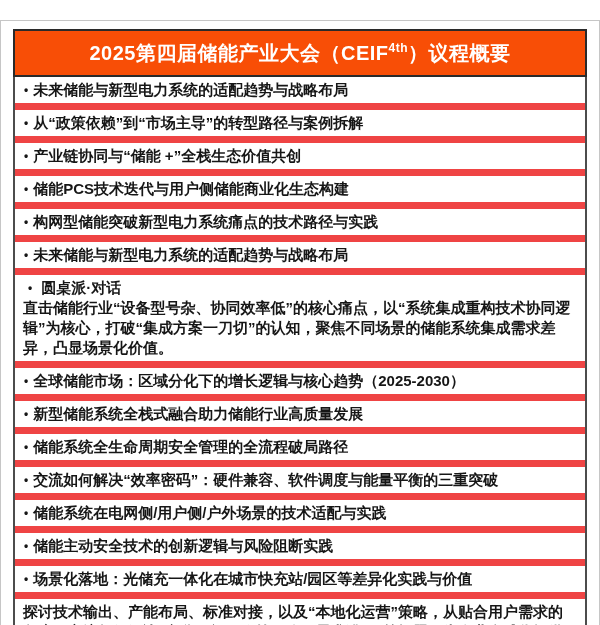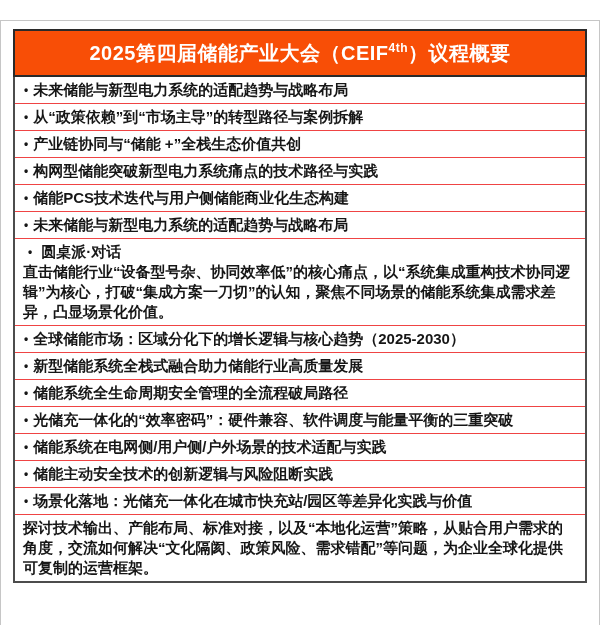--- a/index.html
+++ b/index.html
@@ -30,21 +30,21 @@
   }
   .banner sup { font-size: 12px; line-height: 0; }
   .agenda {
     box-sizing: border-box;
     border: 2px solid #4c4c4c;
     border-top: none;
     background: #ffffff;
   }
   .row {
     box-sizing: border-box;
-    border-bottom: 1px solid #ef4444;
+    border-bottom: 7px solid #ef4444;
     padding: 3px 7px 3px 7px;
     font-size: 15px;
     line-height: 20px;
     background: #ffffff;
   }
   .row:last-child { border-bottom: none; }
   .bullet {
     display: inline-block;
     font-size: 12px;
     vertical-align: 1px;
@@ -57,31 +57,31 @@
 <body>
 
 <div class="page">
   <div class="banner">
     <span>2025第四届储能产业大会（CEIF</span><sup>4th</sup><span>）议程概要</span>
   </div>
   <div class="agenda">
       <div class="row"><span class="bullet">•</span><span>未来储能与新型电力系统的适配趋势与战略布局</span></div>
       <div class="row"><span class="bullet">•</span><span>从“政策依赖”到“市场主导”的转型路径与案例拆解</span></div>
       <div class="row"><span class="bullet">•</span><span>产业链协同与“储能 +”全栈生态价值共创</span></div>
+      <div class="row"><span class="bullet">•</span><span>储能PCS技术迭代与用户侧储能商业化生态构建</span></div>
       <div class="row"><span class="bullet">•</span><span>构网型储能突破新型电力系统痛点的技术路径与实践</span></div>
-      <div class="row"><span class="bullet">•</span><span>储能PCS技术迭代与用户侧储能商业化生态构建</span></div>
       <div class="row"><span class="bullet">•</span><span>未来储能与新型电力系统的适配趋势与战略布局</span></div>
       <div class="row">
         <div class="section-head"><span class="bullet">•</span><span>圆桌派·对话</span></div>
         <div class="section-p">直击储能行业“设备型号杂、协同效率低”的核心痛点，以“系统集成重构技术协同逻辑”为核心，打破“集成方案一刀切”的认知，聚焦不同场景的储能系统集成需求差异，凸显场景化价值。</div>
       </div>
       <div class="row"><span class="bullet">•</span><span>全球储能市场：区域分化下的增长逻辑与核心趋势（2025-2030）</span></div>
       <div class="row"><span class="bullet">•</span><span>新型储能系统全栈式融合助力储能行业高质量发展</span></div>
       <div class="row"><span class="bullet">•</span><span>储能系统全生命周期安全管理的全流程破局路径</span></div>
-      <div class="row"><span class="bullet">•</span><span>光储充一体化的“效率密码”：硬件兼容、软件调度与能量平衡的三重突破</span></div>
+      <div class="row"><span class="bullet">•</span><span>交流如何解决“效率密码”：硬件兼容、软件调度与能量平衡的三重突破</span></div>
       <div class="row"><span class="bullet">•</span><span>储能系统在电网侧/用户侧/户外场景的技术适配与实践</span></div>
       <div class="row"><span class="bullet">•</span><span>储能主动安全技术的创新逻辑与风险阻断实践</span></div>
       <div class="row"><span class="bullet">•</span><span>场景化落地：光储充一体化在城市快充站/园区等差异化实践与价值</span></div>
       <div class="row">
         <div class="section-p">探讨技术输出、产能布局、标准对接，以及“本地化运营”策略，从贴合用户需求的角度，交流如何解决“文化隔阂、政策风险、需求错配”等问题，为企业全球化提供可复制的运营框架。</div>
       </div>
     </div>
 </div>
 
 </body></html>

